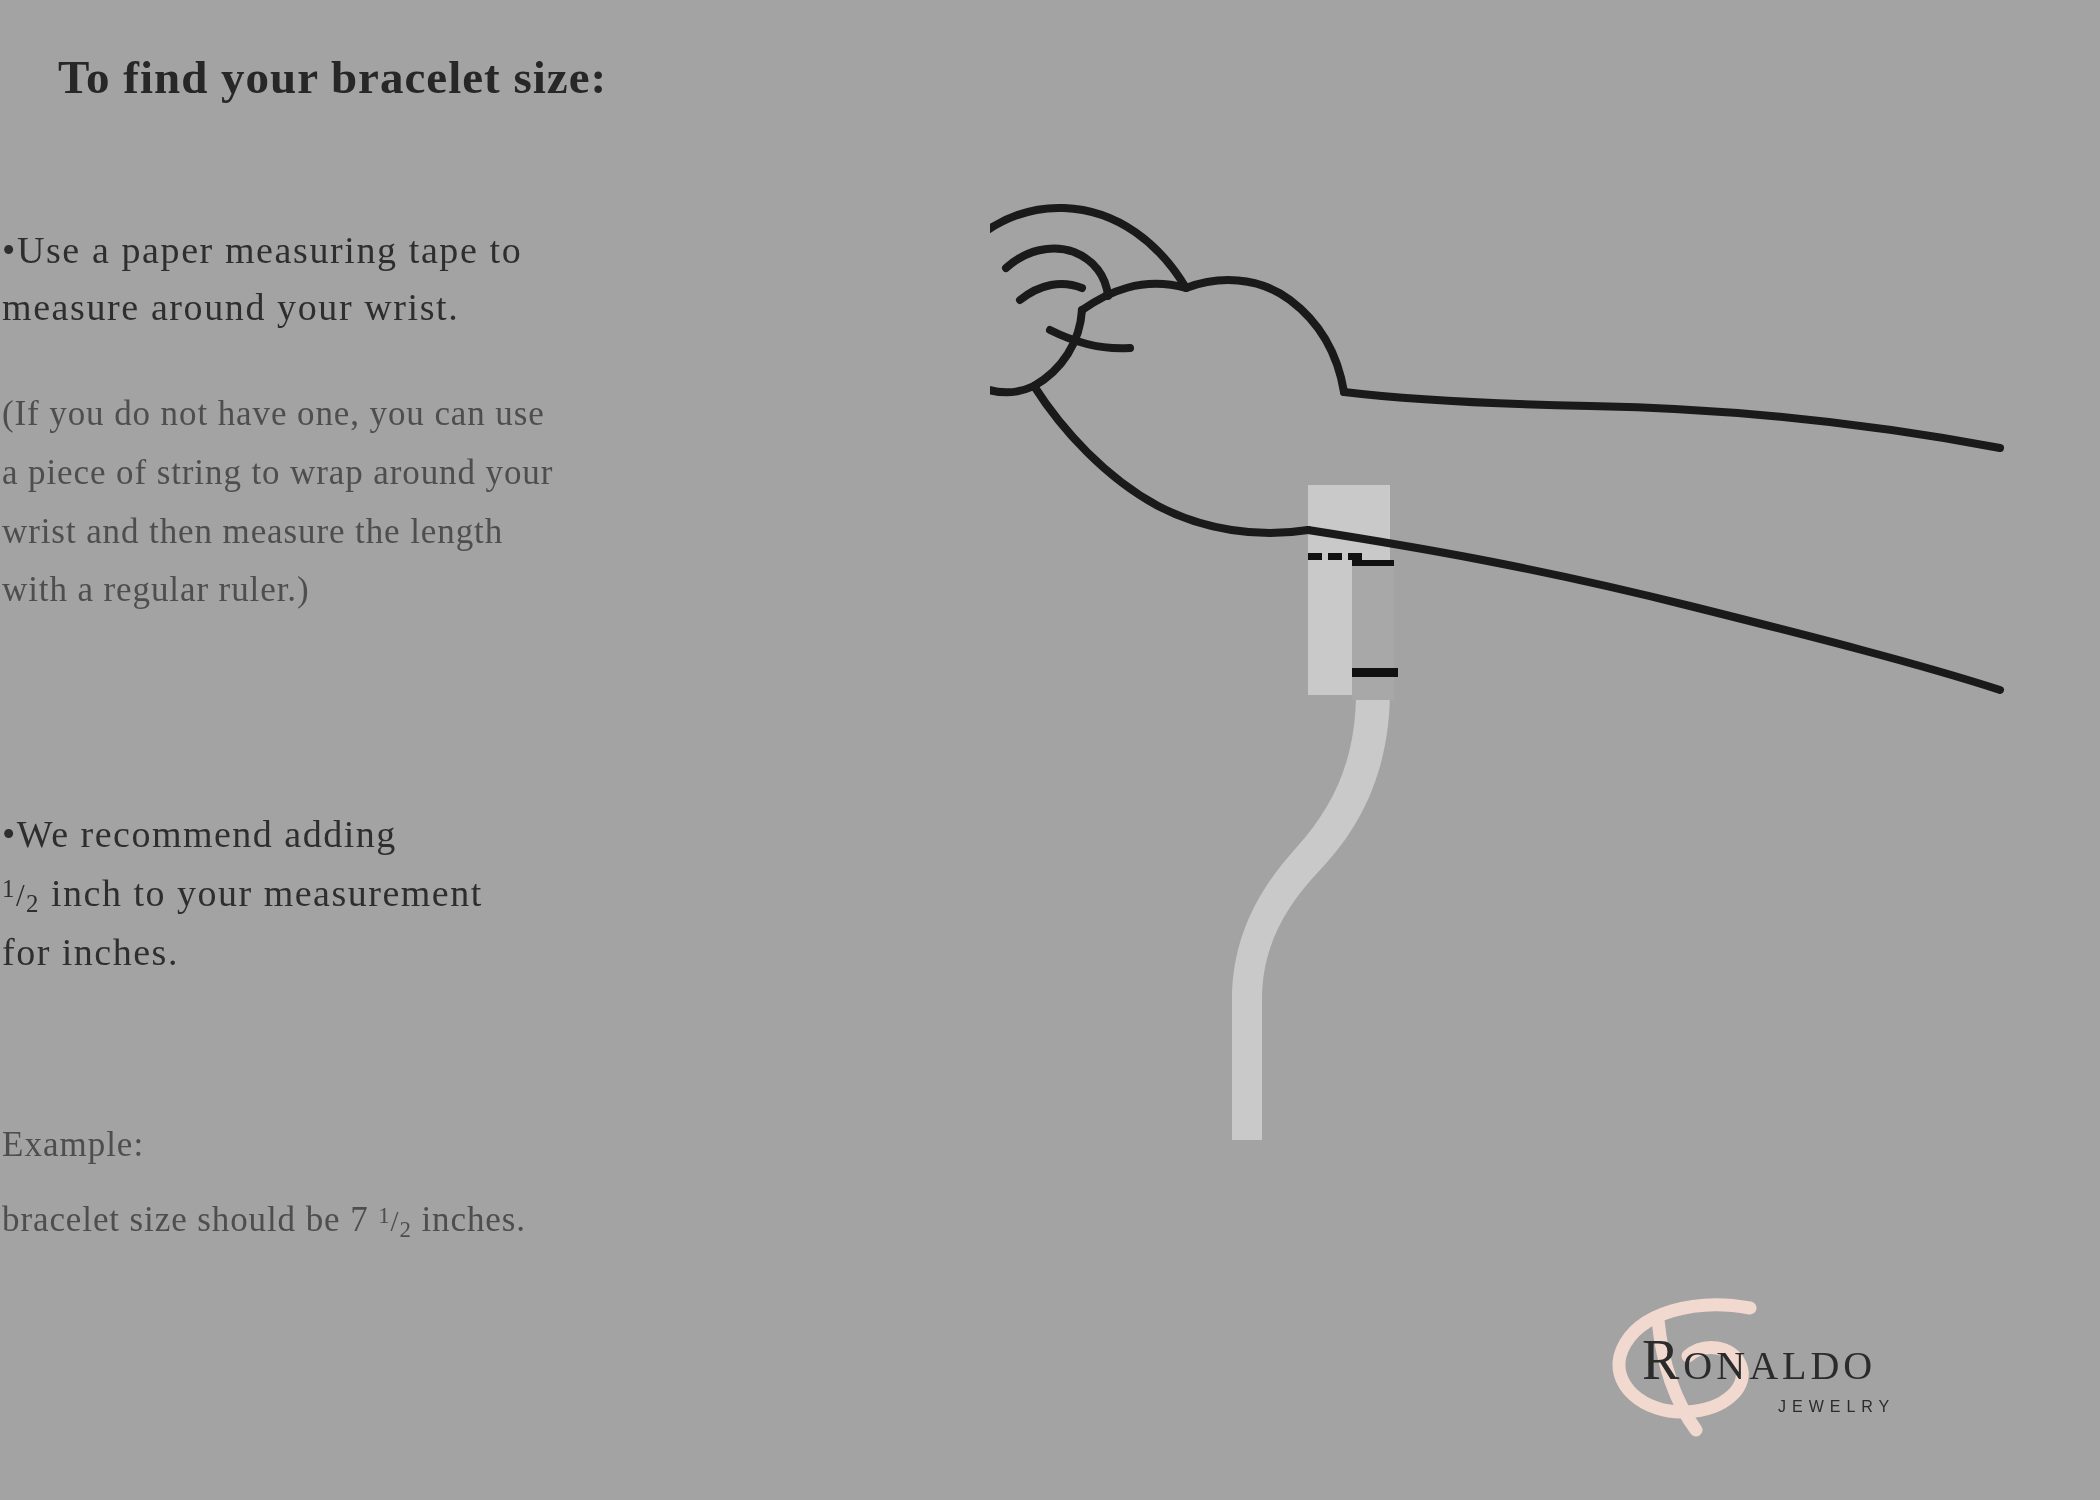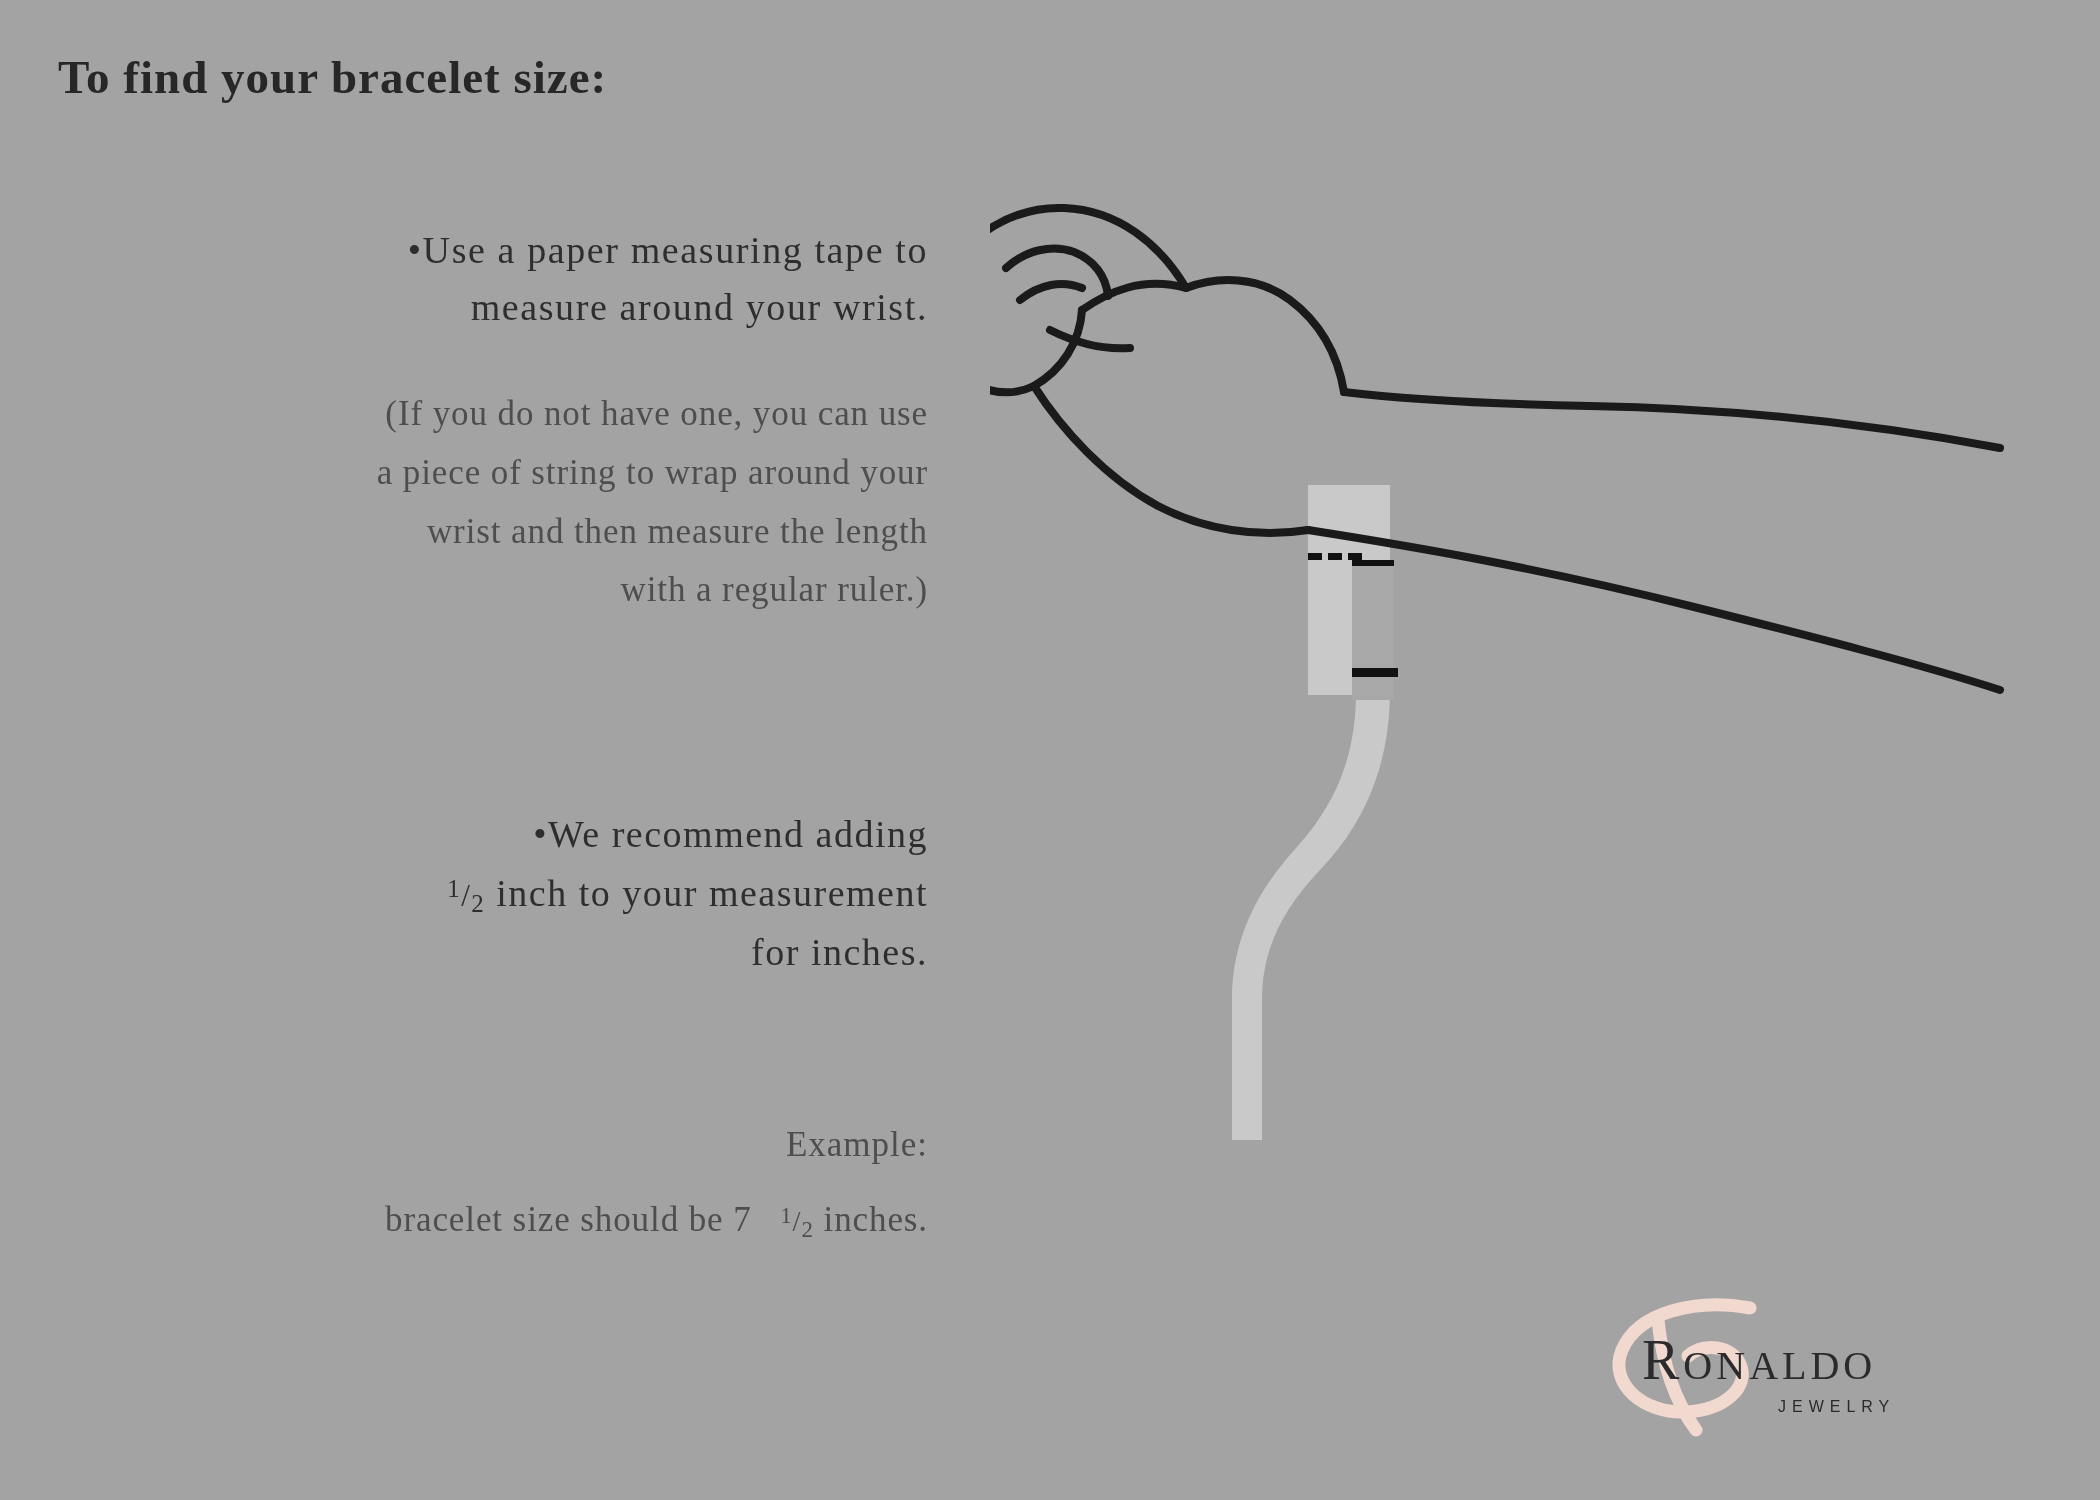--- a/index.html
+++ b/index.html
@@ -38,22 +38,22 @@
     font-weight: bold;
     font-size: 47px;
     letter-spacing: 1.0px;
     color: #272727;
     white-space: nowrap;
   }
 
   .block {
     position: absolute;
     width: 920px;
-    left: 8px;
-    text-align: right;
+    left: 2px;
+    text-align: left;
     color: #4a4a4a;
   }
 
   .line {
     display: block;
     white-space: nowrap;
   }
 
   
   #bullet-1 {
@@ -96,21 +96,20 @@
     letter-spacing: 0.9px;
     color: #4e4e4e;
     line-height: 1.7;
   }
 
   .frac {
     display: inline-block;
     font-size: 0.82em;
     position: relative;
     white-space: nowrap;
-    margin-left: 19px;
   }
   .frac .num { position: relative; top: -0.36em; font-size: 0.80em; }
   .frac .sl  { position: relative; font-size: 1.0em; }
   .frac .den { position: relative; top: 0.26em; font-size: 0.80em; }
 
   
   #illustration {
     position: absolute;
     left: 990px;
     top: 0;

